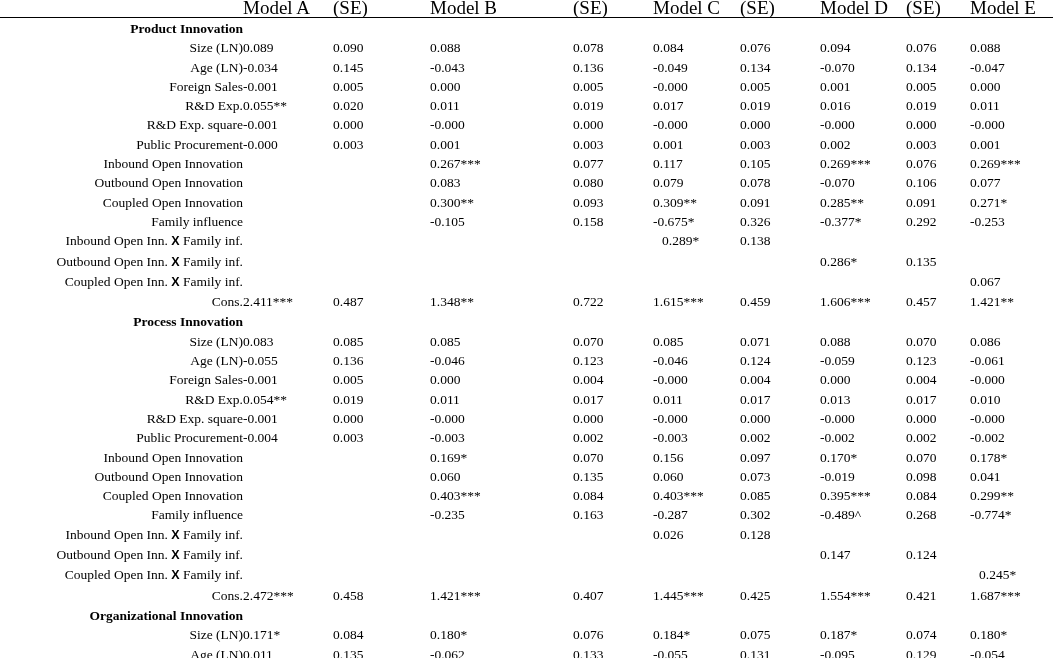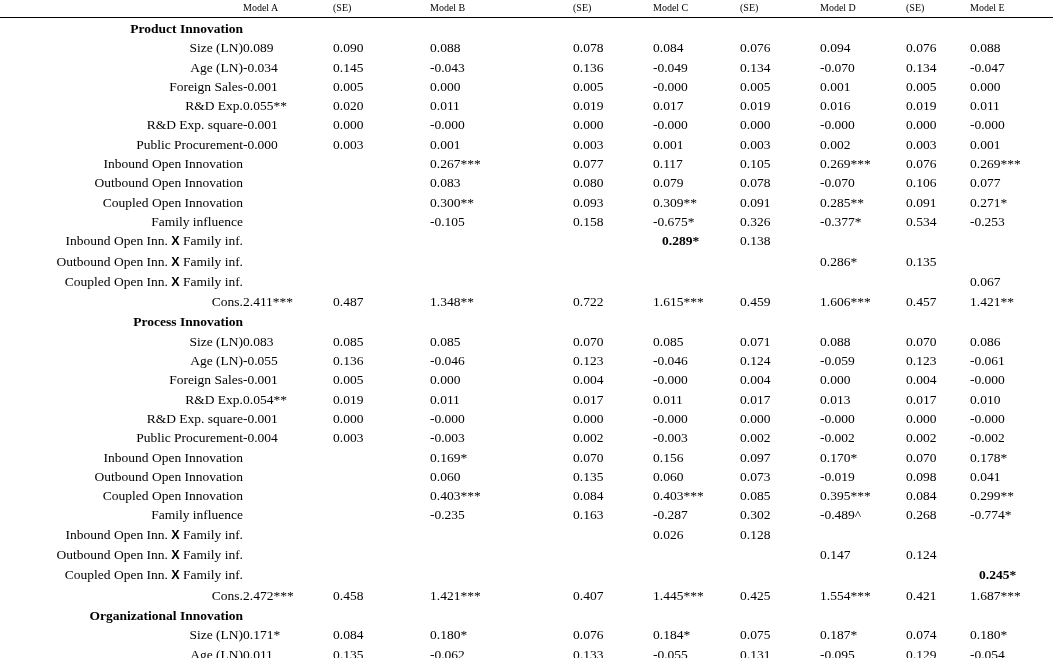--- a/index.html
+++ b/index.html
@@ -50,40 +50,40 @@
   col.c-s2    { width: 80px; }
   col.c-v3    { width: 87px; }
   col.c-s3    { width: 80px; }
   col.c-v4    { width: 86px; }
   col.c-s4    { width: 64px; }
   col.c-v5    { width: 87px; }
 
   
   thead th {
     font-weight: bold;
-    font-size: 10px;
+    font-size: 19px;
     text-align: left;
     padding-bottom: 2px;
   }
   thead tr.hdr-row th {
     border-bottom: 1.3px solid #000000;
     height: 17px;
     line-height: 15px;
   }
   th.h-label { text-align: left; }
 
   
   td.lbl {
     text-align: right;
     padding-left: 3px;
   }
   td.num {
     text-align: left;
   }
-  td.num.ind { padding-left: 9px; font-weight: bold; }
+  td.num.ind { padding-left: 9px; }
 
   tr.section td {
     font-weight: bold;
     padding-top: 1px;
   }
 
   .xmark {
     font-family: "Liberation Sans", "DejaVu Sans", sans-serif;
     font-weight: bold;
     font-size: 12.5px;
@@ -244,21 +244,21 @@
         </tr>
         <tr>
           <td class="lbl">Family influence</td>
           <td class="num"></td>
           <td class="num"></td>
           <td class="num">-0.105</td>
           <td class="num">0.158</td>
           <td class="num">-0.675*</td>
           <td class="num">0.326</td>
           <td class="num">-0.377*</td>
-          <td class="num">0.534</td>
+          <td class="num">0.292</td>
           <td class="num">-0.253</td>
         </tr>
         <tr>
           <td class="lbl">Inbound Open Inn. <span class="xmark">X</span> Family inf.</td>
           <td class="num"></td>
           <td class="num"></td>
           <td class="num"></td>
           <td class="num"></td>
           <td class="num ind">0.289*</td>
           <td class="num">0.138</td>

